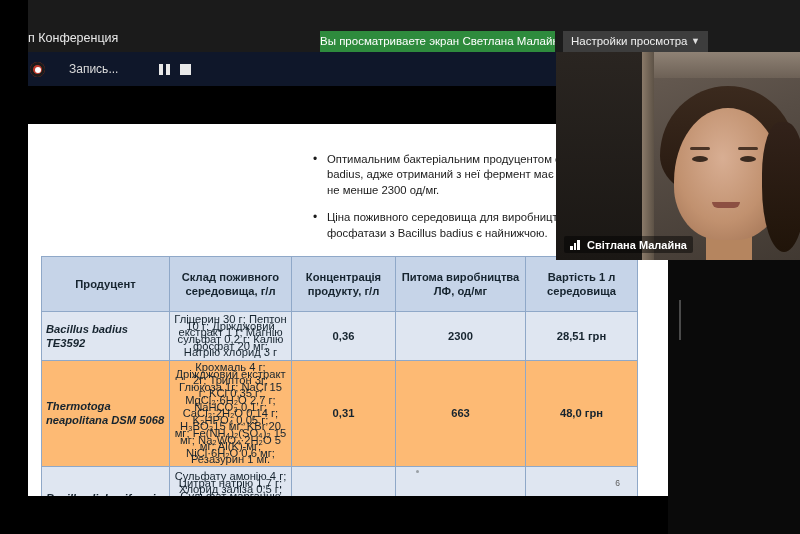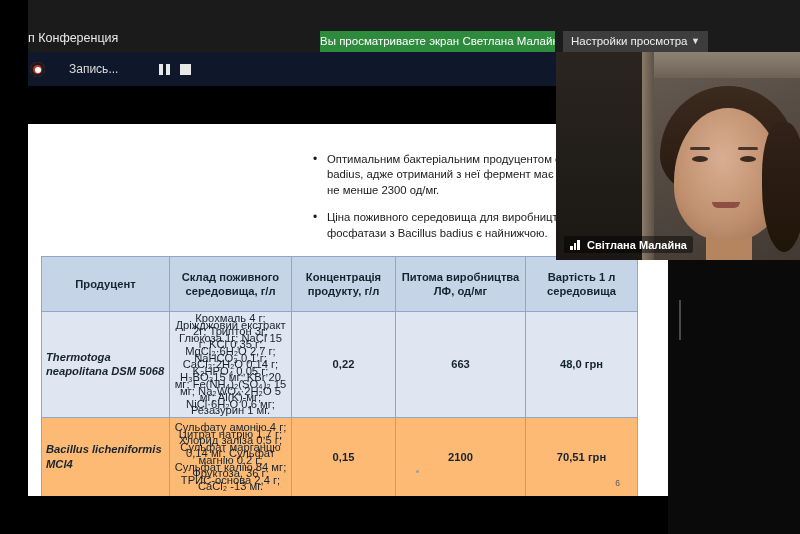--- a/index.html
+++ b/index.html
@@ -415,24 +415,31 @@
         <thead>
           <tr>
             <th class="cell-head-prod">Продуцент</th>
             <th>Склад поживного середовища, г/л</th>
             <th>Концентрація продукту, г/л</th>
             <th>Питома виробництва ЛФ, од/мг</th>
             <th>Вартість 1 л середовища</th>
           </tr>
         </thead>
         <tbody>
+          <tr class="row-h1">
+            <td class="cell-prod">Bacillus badius TE3592</td>
+            <td class="cell-sklad">Гліцерин 30 г;  Пептон 10 г;  Дріжджовий екстракт 1 г; Магнію сульфат 0,2 г;  Калію фосфат 20 мг; Натрію хлорид 3 г</td>
+            <td class="cell-num">0,36</td>
+            <td class="cell-num">2300</td>
+            <td class="cell-num">28,51 грн</td>
+          </tr>
           <tr class="row-h2">
             <td class="cell-prod">Thermotoga neapolitana DSM 5068</td>
             <td class="cell-sklad">Крохмаль 4 г;  Дріжджовий екстракт 2г;  Триптон 3г; Глюкоза 1г;  NaCl 15 г;  KCl 0,35 г;  MgCl₂·6H₂O 2,7 г; NaHCO₃ 0,1 г; CaCl₂·2H₂O 0,14 г; K₂HPO₄ 0,05 г; H₃BO₃15 мг;  KBr 20 мг; Fe(NH₄)₂(SO₄)₂ 15 мг; Na₂WO₄·2H₂O 5 мг;  Al(K)-мг;  NiCl·6H₂O 0,6 мг;  Резазурин 1 мг.</td>
-            <td class="cell-num">0,22</td>
+            <td class="cell-num">0,31</td>
             <td class="cell-num">663</td>
             <td class="cell-num">48,0 грн</td>
           </tr>
           <tr class="row-h3">
             <td class="cell-prod">Bacillus licheniformis MCl4</td>
             <td class="cell-sklad">Сульфату амонію 4 г; Цитрат натрію 1,7 г; Хлорид заліза 0,5 г; Сульфат марганцю 0,14 мг;  Сульфат магнію 0,2 г; Сульфат калію 84 мг;  Фруктоза, 36 г;  ТРИС-основа 2,4 г; CaCl₂ -13 мг.</td>
             <td class="cell-num">0,15</td>
             <td class="cell-num">2100</td>
             <td class="cell-num">70,51 грн</td>
           </tr>

